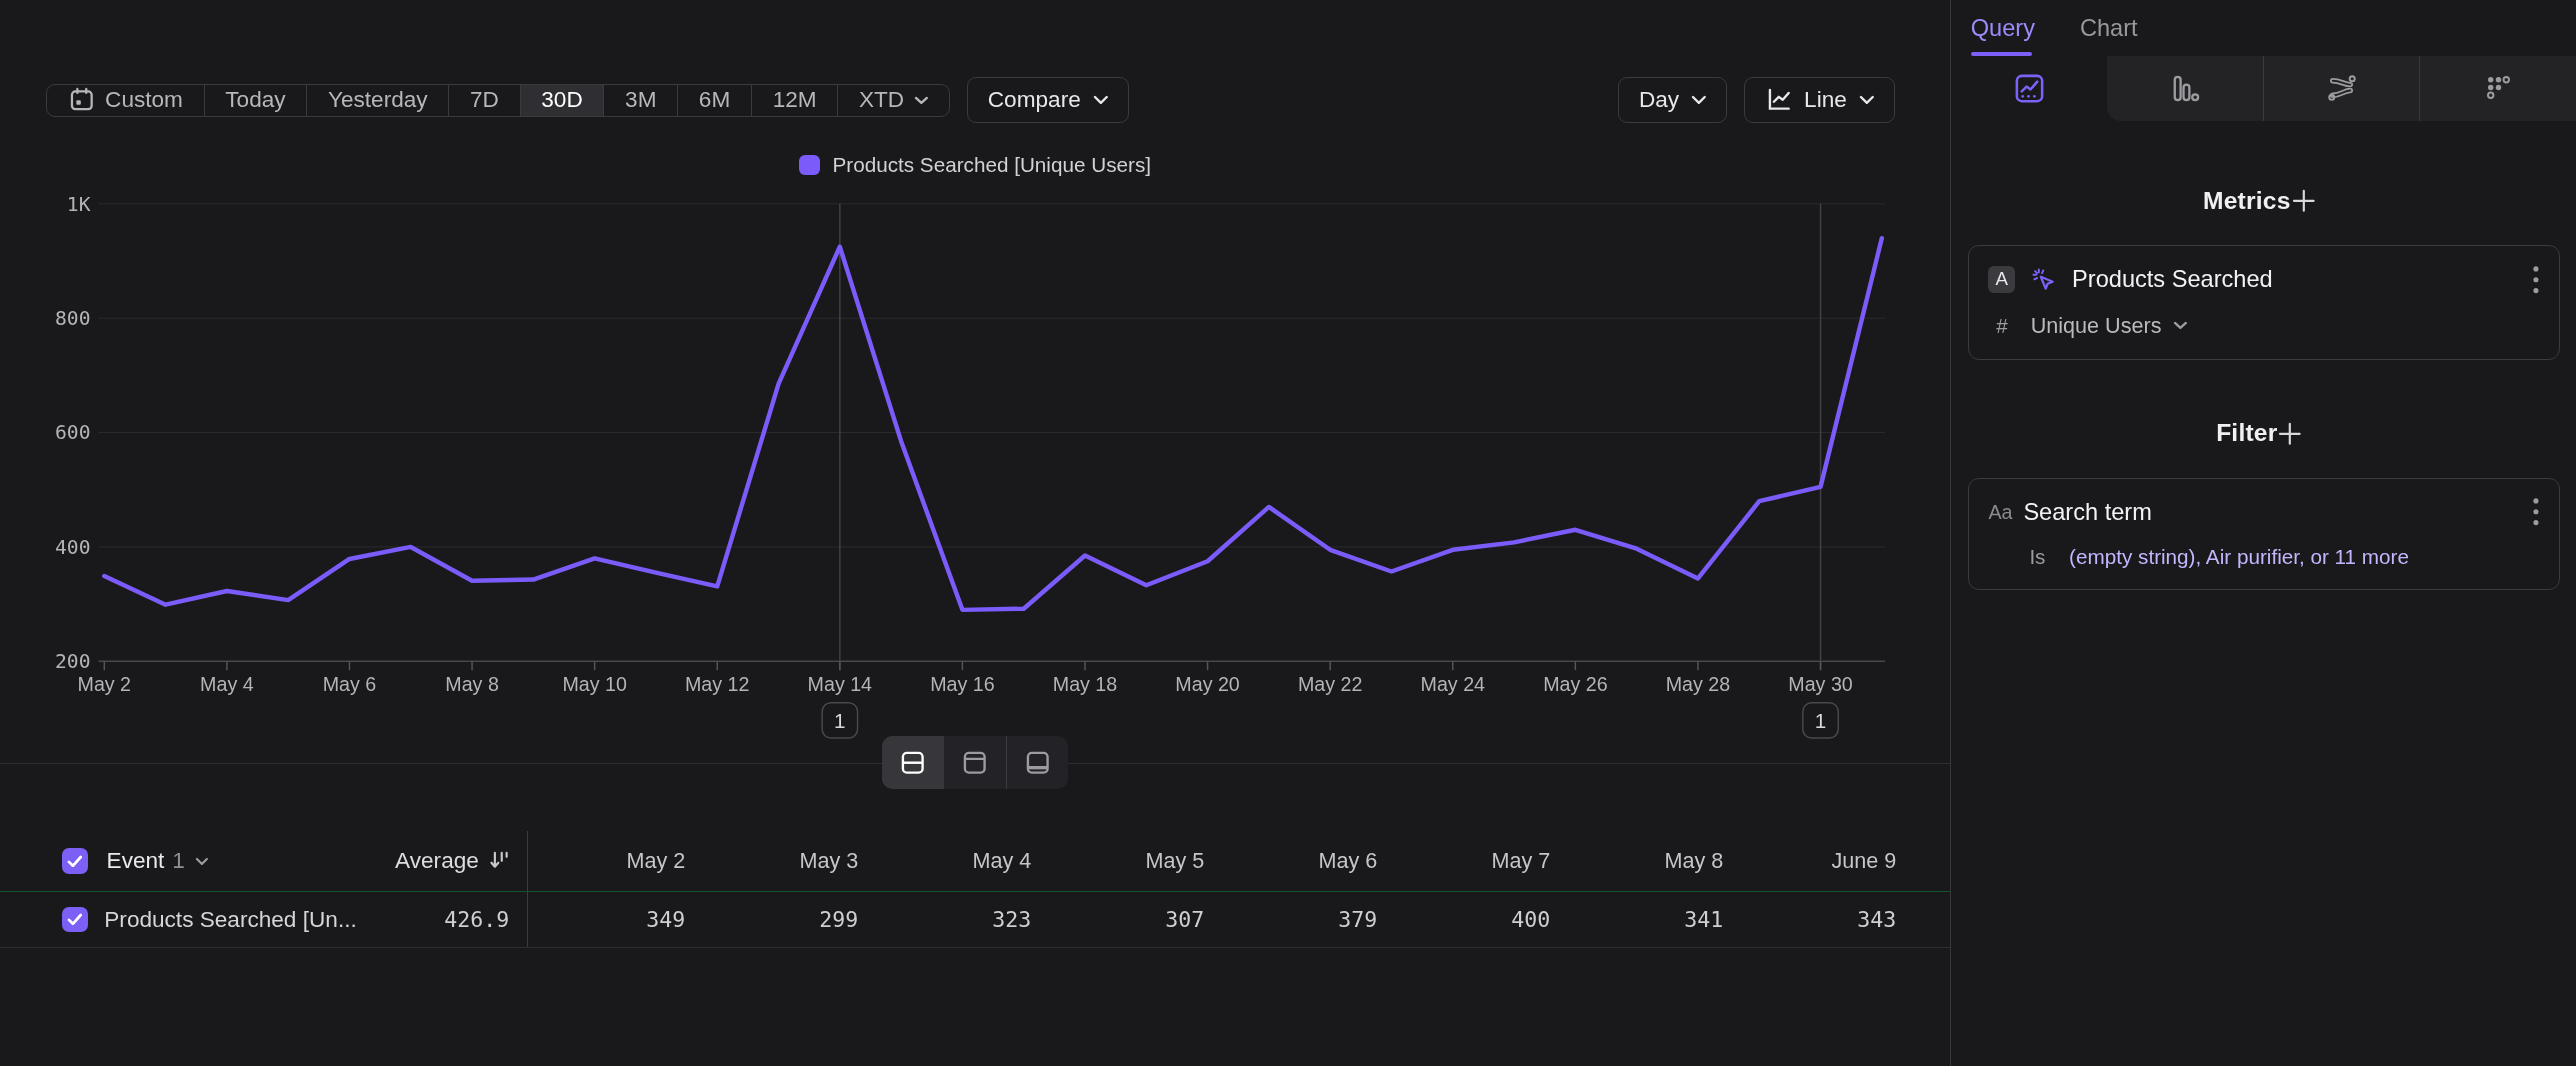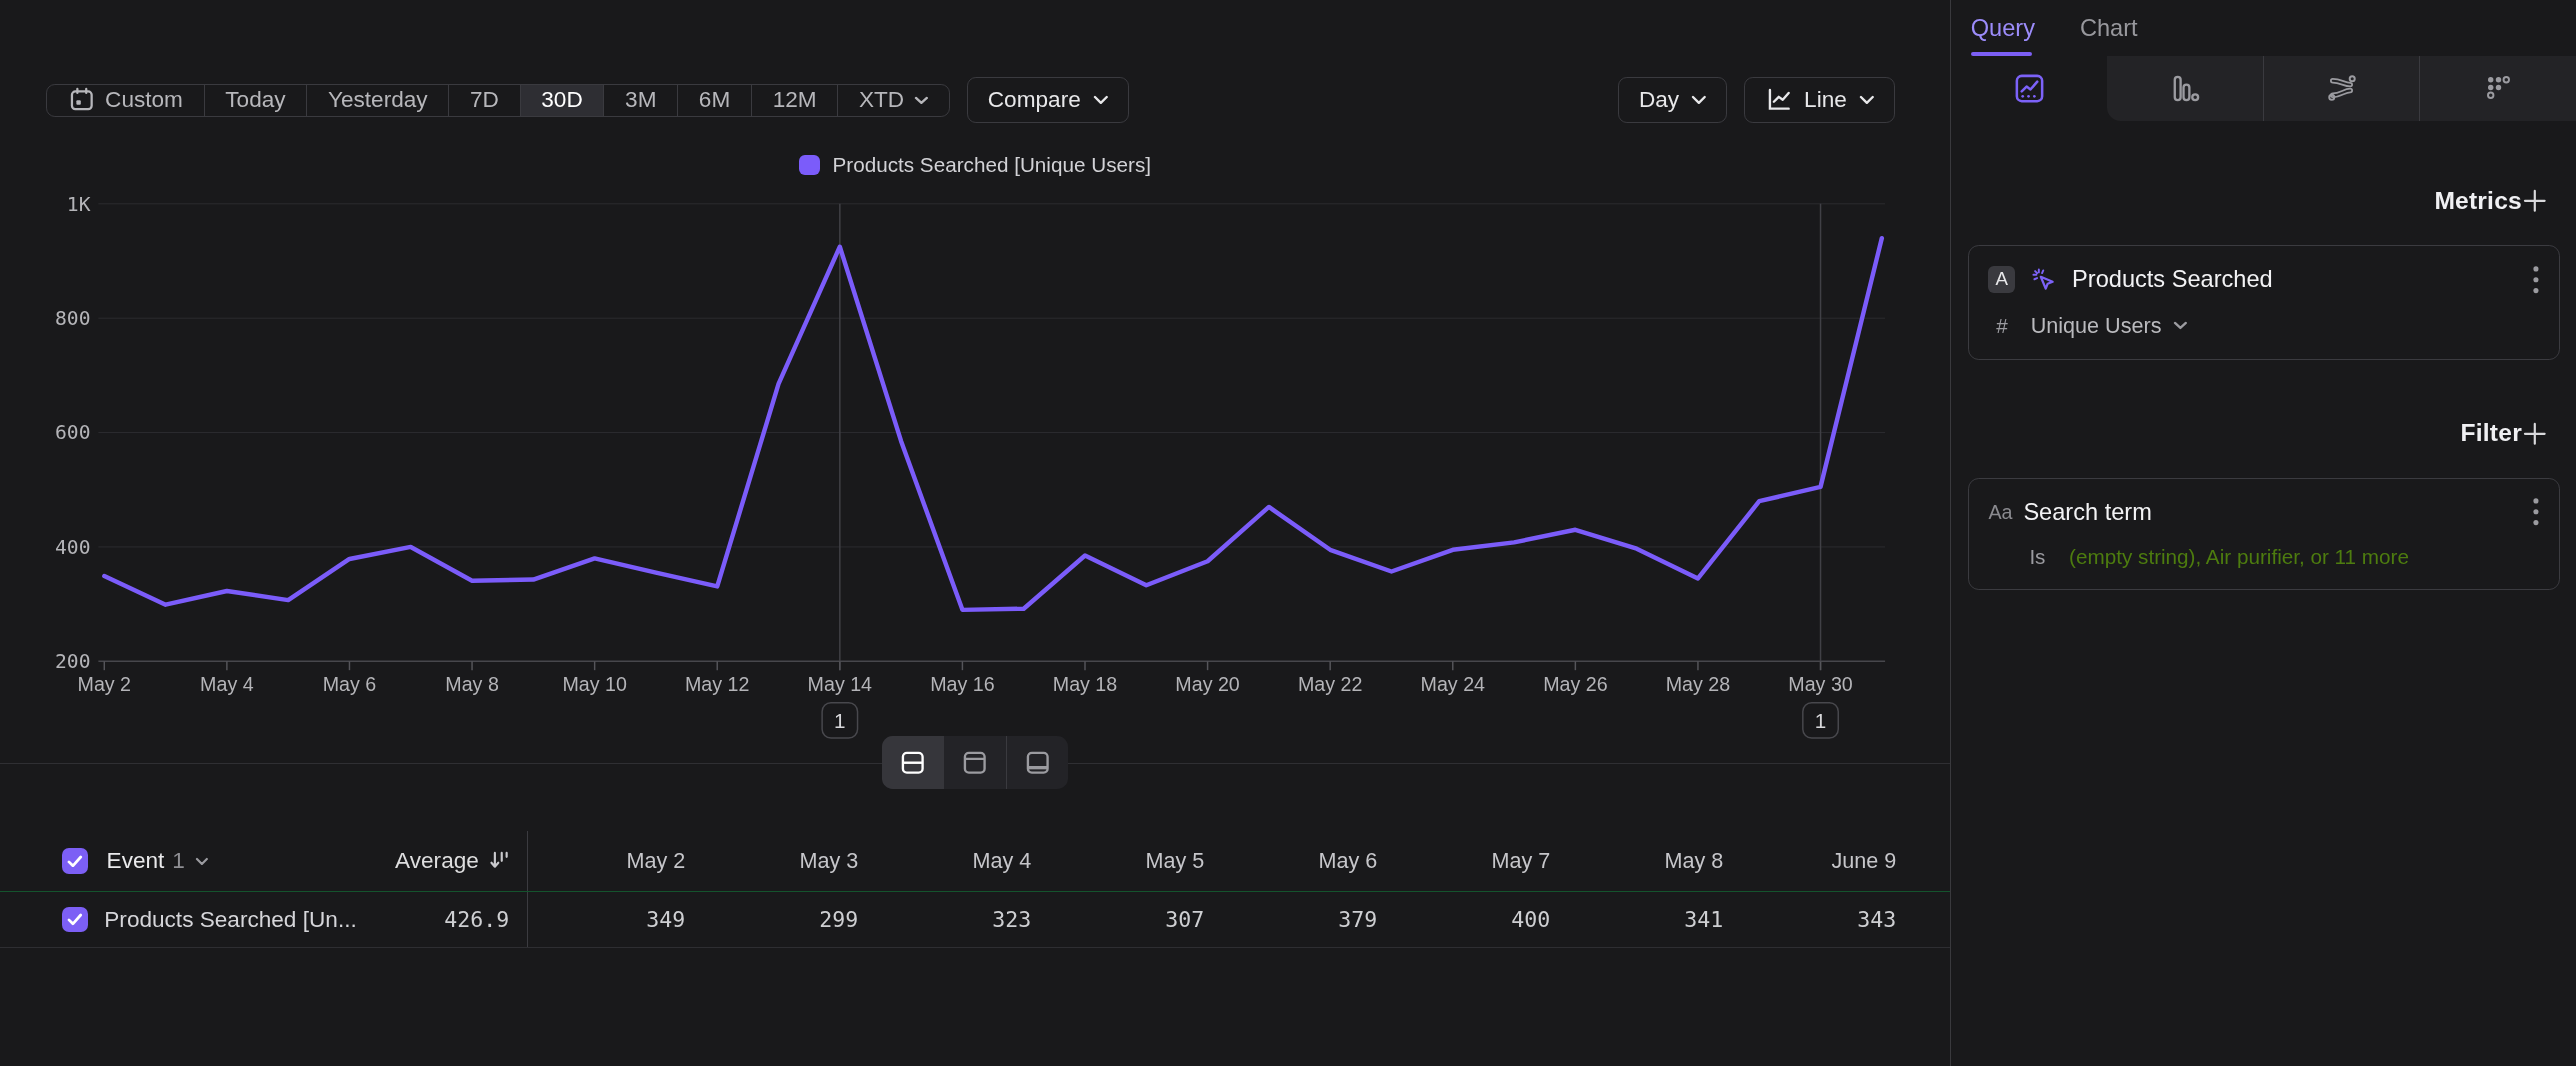--- a/index.html
+++ b/index.html
@@ -67,21 +67,21 @@
   .side-tab.active { color:#9c8cfa; }
   .side-tab.idle { color:#98989d; }
   .tab-underline { position:absolute; left:18.7px; bottom:0; width:61px; height:3.9px; border-radius:3px; background:#7c5ff5; }
   .type-strip { height:65px; display:flex; }
   .type-cell { display:flex; align-items:center; justify-content:center; width:155px; color:#9b9ba0; flex:none; }
   .type-cell.active { color:#7c62f8; }
   .type-group { display:flex; flex:1; background:#232326; border-radius:0 0 0 13.8px; }
   .type-group .type-cell { flex:1; width:auto; }
   .type-group .type-cell + .type-cell { border-left:1px solid #3a3a3f; }
 
-  .section-head { display:flex; align-items:center; justify-content:flex-end; padding:0 28.5px 0 19.7px; height:29.5px; }
+  .section-head { display:flex; align-items:center; justify-content:center; padding:0 28.5px 0 19.7px; height:29.5px; }
   .section-title { font-size:24.6px; font-weight:700; color:#f0f0f3; letter-spacing:0.2px; }
   .section-head.dim .section-title { color:#87878c; }
   .plus { color:#d9d9dc; }
   .section-head.dim .plus { color:#87878c; }
   .m-head { margin-top:65px; }
   .f-head { margin-top:59px; }
   .b-head { margin-top:56px; }
 
   .card { margin:29.5px 15.7px 0 15.7px; border:1px solid #3b3b40; border-radius:10.8px; padding:17.7px 19.7px 19.7px 19.7px; }
   .card-row1 { display:flex; align-items:center; }
@@ -91,21 +91,21 @@
   .card-title { margin-left:13.8px; font-size:23.6px; font-weight:500; color:#f3f3f5; }
   .kebab { margin-left:auto; color:#9b9ba0; }
   .card-row2 { margin-top:17.7px; display:flex; align-items:center; padding-left:7.9px; }
   .hash { font-size:20.7px; color:#9b9ba0; width:15.7px; }
   .measure { margin-left:18.7px; font-size:21.6px; color:#bababe; }
   .chev { margin-left:11.8px; color:#9b9ba0; }
   .aa { font-size:19.7px; color:#8a8a8f; width:35px; }
   .f-title { font-size:23.6px; font-weight:500; color:#f3f3f5; }
   .card-row2.filter { padding-left:41px; }
   .op { font-size:20.7px; color:#9b9ba0; }
-  .op-val { margin-left:23.6px; font-size:20.7px; color:#4d7c0f;text-align:center; }
+  .op-val { margin-left:23.6px; font-size:20.7px; color:#c4b5fd;text-align:center; }
 </style>
 </head>
 <body>
 
 <div class="main">
 
   <div class="toolbar">
     <div class="range-group" id="range-group">
         <div class="range-btn">
           <span class="icon">

